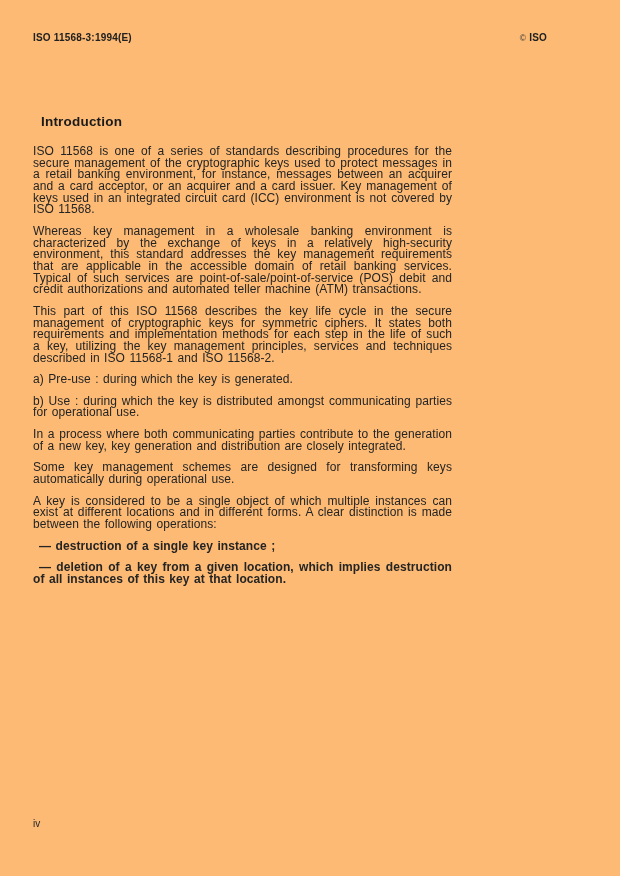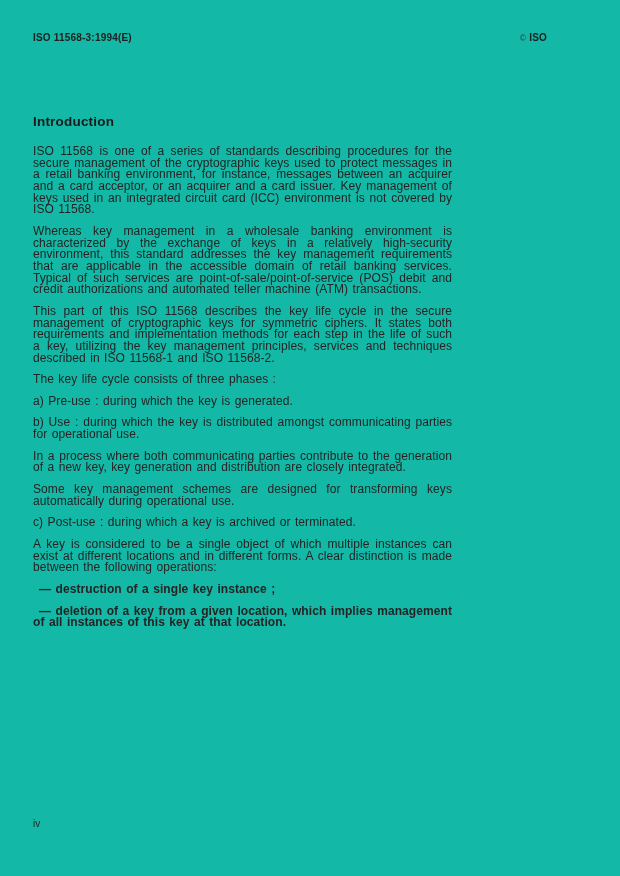--- a/index.html
+++ b/index.html
@@ -4,21 +4,21 @@
 <style>
   html, body {
     margin: 0;
     padding: 0;
     background: #ffffff;
   }
   .page {
     position: relative;
     width: 620px;
     height: 876px;
-    background: #14b8a6;
+    background: #fdba74;
     font-family: "Liberation Sans", sans-serif;
     color: #202020;
     overflow: hidden;
   }
   .header {
     position: absolute;
     top: 32px;
     left: 33px;
     width: 514px;
     display: flex;
@@ -39,21 +39,21 @@
     color: #3a3a3a;
     margin-right: 3px;
   }
   .content {
     position: absolute;
     left: 33px;
     top: 114px;
     width: 419px;
   }
   .content h1 {
-    margin: 0 0 17px 0;
+    margin: 0 0 17px 8px;
     font-size: 13.5px;
     font-weight: bold;
     letter-spacing: 0.2px;
     color: #1a1a1a;
   }
   .content p {
     margin: 0 0 10px 0;
     font-size: 12px;
     line-height: 11.65px;
     text-align: justify;
@@ -85,28 +85,26 @@
     <span>ISO 11568-3:1994(E)</span>
     <span class="copyright"><span class="csym">©</span><span>ISO</span></span>
   </div>
 
   <div class="content">
     <h1>Introduction</h1>
 
     <p>ISO 11568 is one of a series of standards describing procedures for the secure management of the cryptographic keys used to protect messages in a retail banking environment, for instance, messages between an acquirer and a card acceptor, or an acquirer and a card issuer. Key management of keys used in an integrated circuit card (ICC) environment is not covered by ISO 11568.</p>
     <p>Whereas key management in a wholesale banking environment is characterized by the exchange of keys in a relatively high-security environment, this standard addresses the key management requirements that are applicable in the accessible domain of retail banking services. Typical of such services are point-of-sale/point-of-service (POS) debit and credit authorizations and automated teller machine (ATM) transactions.</p>
     <p>This part of this ISO 11568 describes the key life cycle in the secure management of cryptographic keys for symmetric ciphers. It states both requirements and implementation methods for each step in the life of such a key, utilizing the key management principles, services and techniques described in ISO 11568-1 and ISO 11568-2.</p>
-    <p class="single">The key life cycle consists of three phases :</p>
     <p class="single">a) Pre-use : during which the key is generated.</p>
     <p>b) Use : during which the key is distributed amongst communicating parties for operational use.</p>
     <p>In a process where both communicating parties contribute to the generation of a new key, key generation and distribution are closely integrated.</p>
     <p>Some key management schemes are designed for transforming keys automatically during operational use.</p>
-    <p class="single">c) Post-use : during which a key is archived or terminated.</p>
     <p>A key is considered to be a single object of which multiple instances can exist at different locations and in different forms. A clear distinction is made between the following operations:</p>
     <p class="dash single">— destruction of a single key instance ;</p>
-    <p class="dash">— deletion of a key from a given location, which implies management of all instances of this key at that location.</p>
+    <p class="dash">— deletion of a key from a given location, which implies destruction of all instances of this key at that location.</p>
   </div>
 
   <div class="footer">
     <span>iv</span>
   </div>
 
 </div>
 
 </body></html>

